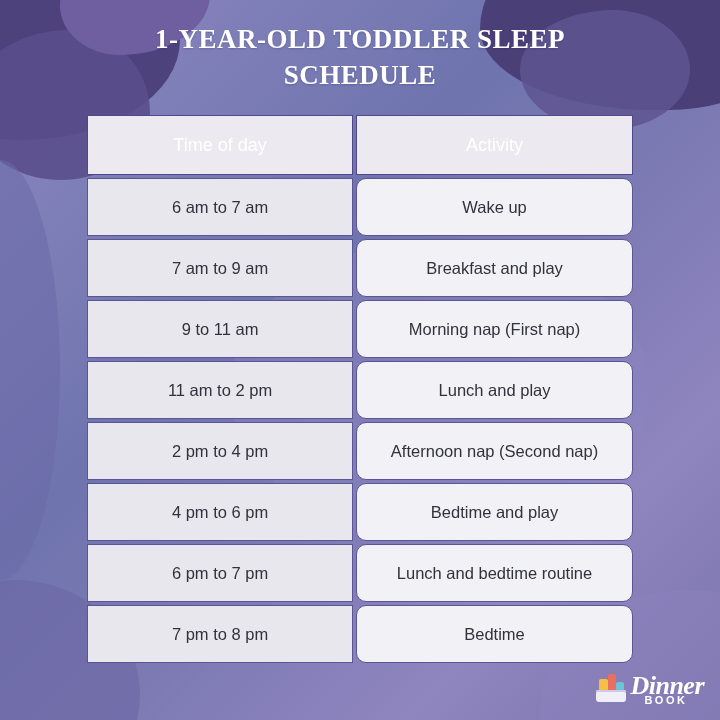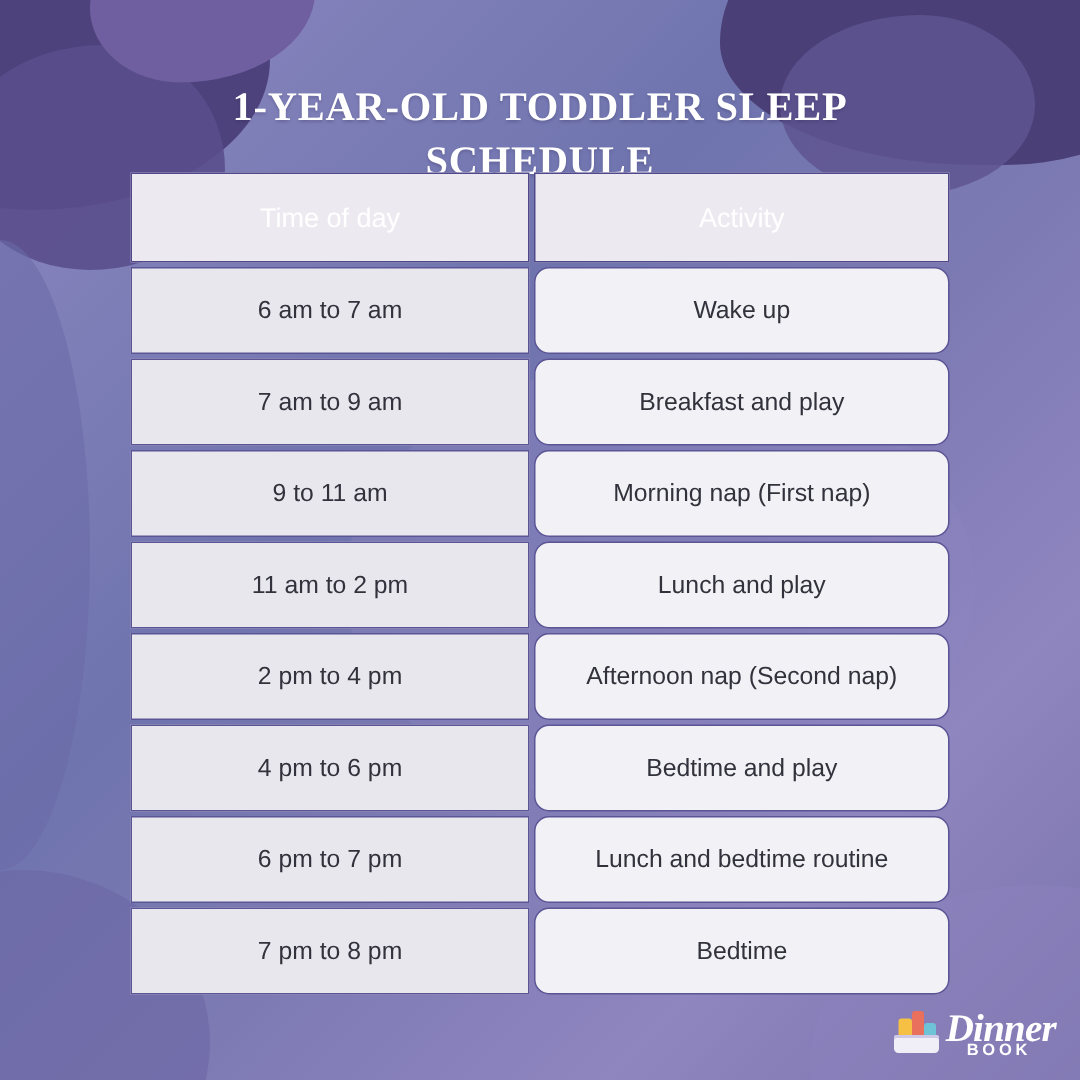--- a/index.html
+++ b/index.html
@@ -98,21 +98,20 @@
     text-align: center;
     color: #ffffff;
     font-family: "Liberation Serif", serif;
     font-weight: bold;
     font-size: 27px;
     letter-spacing: 0.5px;
     line-height: 1.32;
     text-transform: uppercase;
     padding: 0 90px;
     text-shadow: 0 1px 2px rgba(40,30,70,.25);
-    margin-top: 32px;
   }
 
   
   .table-wrap {
     position: absolute;
     left: 84px;
     top: 112px;
     width: 552px;
   }
   .table {

